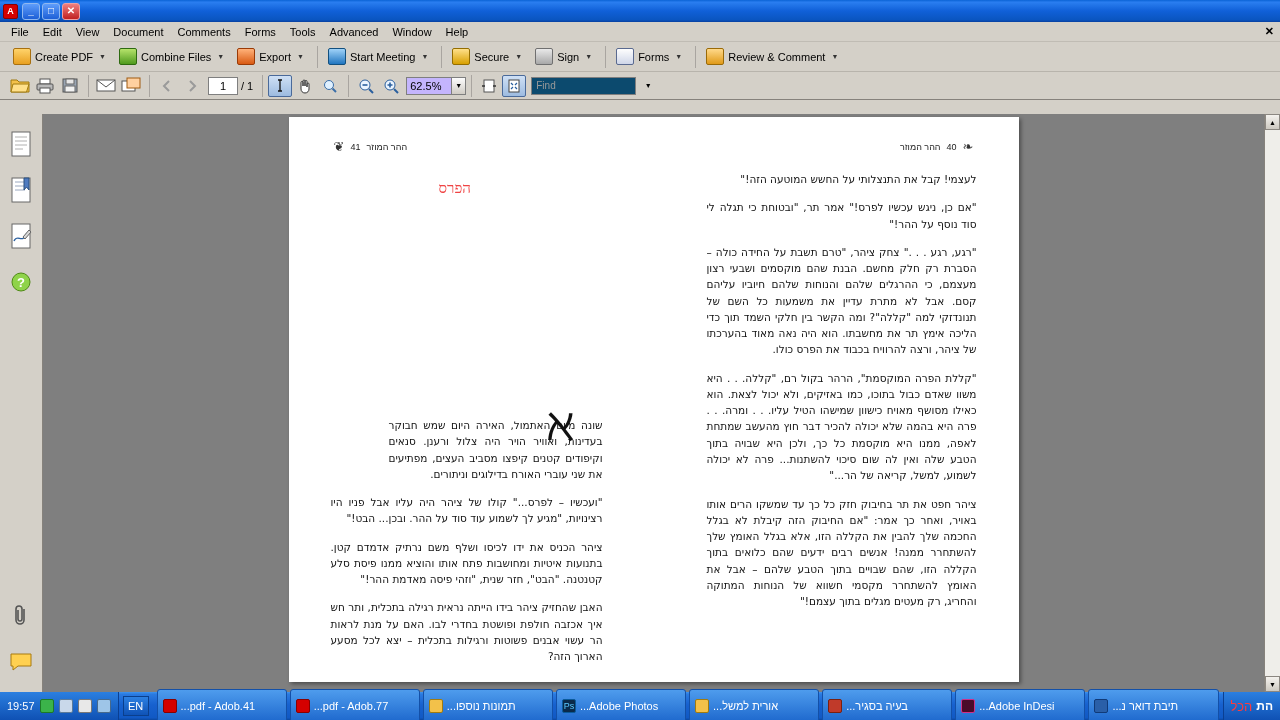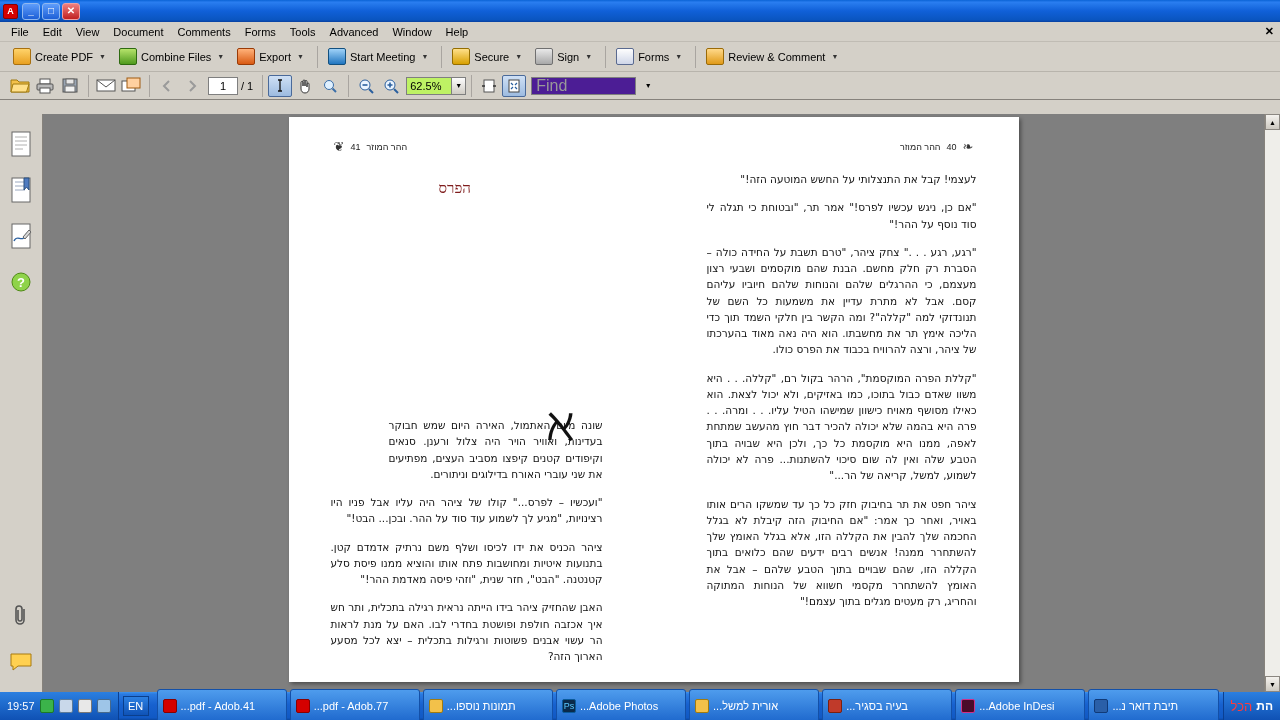--- a/index.html
+++ b/index.html
@@ -109,31 +109,31 @@
     background: linear-gradient(to bottom,#cfe0f5,#9dbbe0);
   }
   .pagebox {
     width: 30px; height: 18px; border: 1px solid #7f7f7f;
     background: #fff; text-align: center; font-size: 11px;
     line-height: 16px; margin: 0 3px;
   }
   .pagetot { font-size: 11px; margin-right: 4px; }
   .zoombox {
     width: 46px; height: 18px; border: 1px solid #7f7f7f;
-    background: #bef264; font-size: 11px; line-height: 16px;
+    background: #c4b5fd; font-size: 11px; line-height: 16px;
     padding-left: 3px; margin-left: 2px;
   }
   .zoomcaret {
     width: 14px; height: 18px; border: 1px solid #7f7f7f; border-left: none;
     background: linear-gradient(to bottom,#fcfcfc,#d0ccc4);
     display: flex; align-items: center; justify-content: center; font-size: 7px;
   }
   .findbox {
     width: 105px; height: 18px; border: 1px solid #7f7f7f;
-    background: #4c1d95; font-size: 16px; line-height: 16px;
+    background: #0c4a6e; font-size: 10px; line-height: 16px;
     padding-left: 4px; color: #999; margin-left: 4px;
   }
   .icon-svg { display: block; }
 
   
   .workspace {
     position: absolute; top: 114px; left: 0;
     width: 1280px; height: 578px;
     display: flex;
   }
@@ -184,21 +184,21 @@
   .col {
     position: absolute; direction: rtl; text-align: justify;
     font-family: "DejaVu Sans", sans-serif;
     font-size: 10.5px; line-height: 1.55; color: #111;
   }
   .col p { margin: 0 0 12px 0; }
   .col-right { top: 54px; right: 42px; width: 270px; }
   .col-left  { top: 300px; left: 42px; width: 272px; }
   .chapter-title {
     position: absolute; top: 62px; left: 150px;
-    font-size: 15px; color: #7f1d1d; direction: rtl;
+    font-size: 15px; color: #ef4444; direction: rtl;
     font-family: "DejaVu Serif", serif;
   }
   .dropcap-wrap { position: relative; }
   .dropcap {
     position: absolute; left: 216px; top: -16px;
     font-size: 46px; font-family: "DejaVu Serif", serif;
     color: #111; line-height: 1;
   }
 
   

